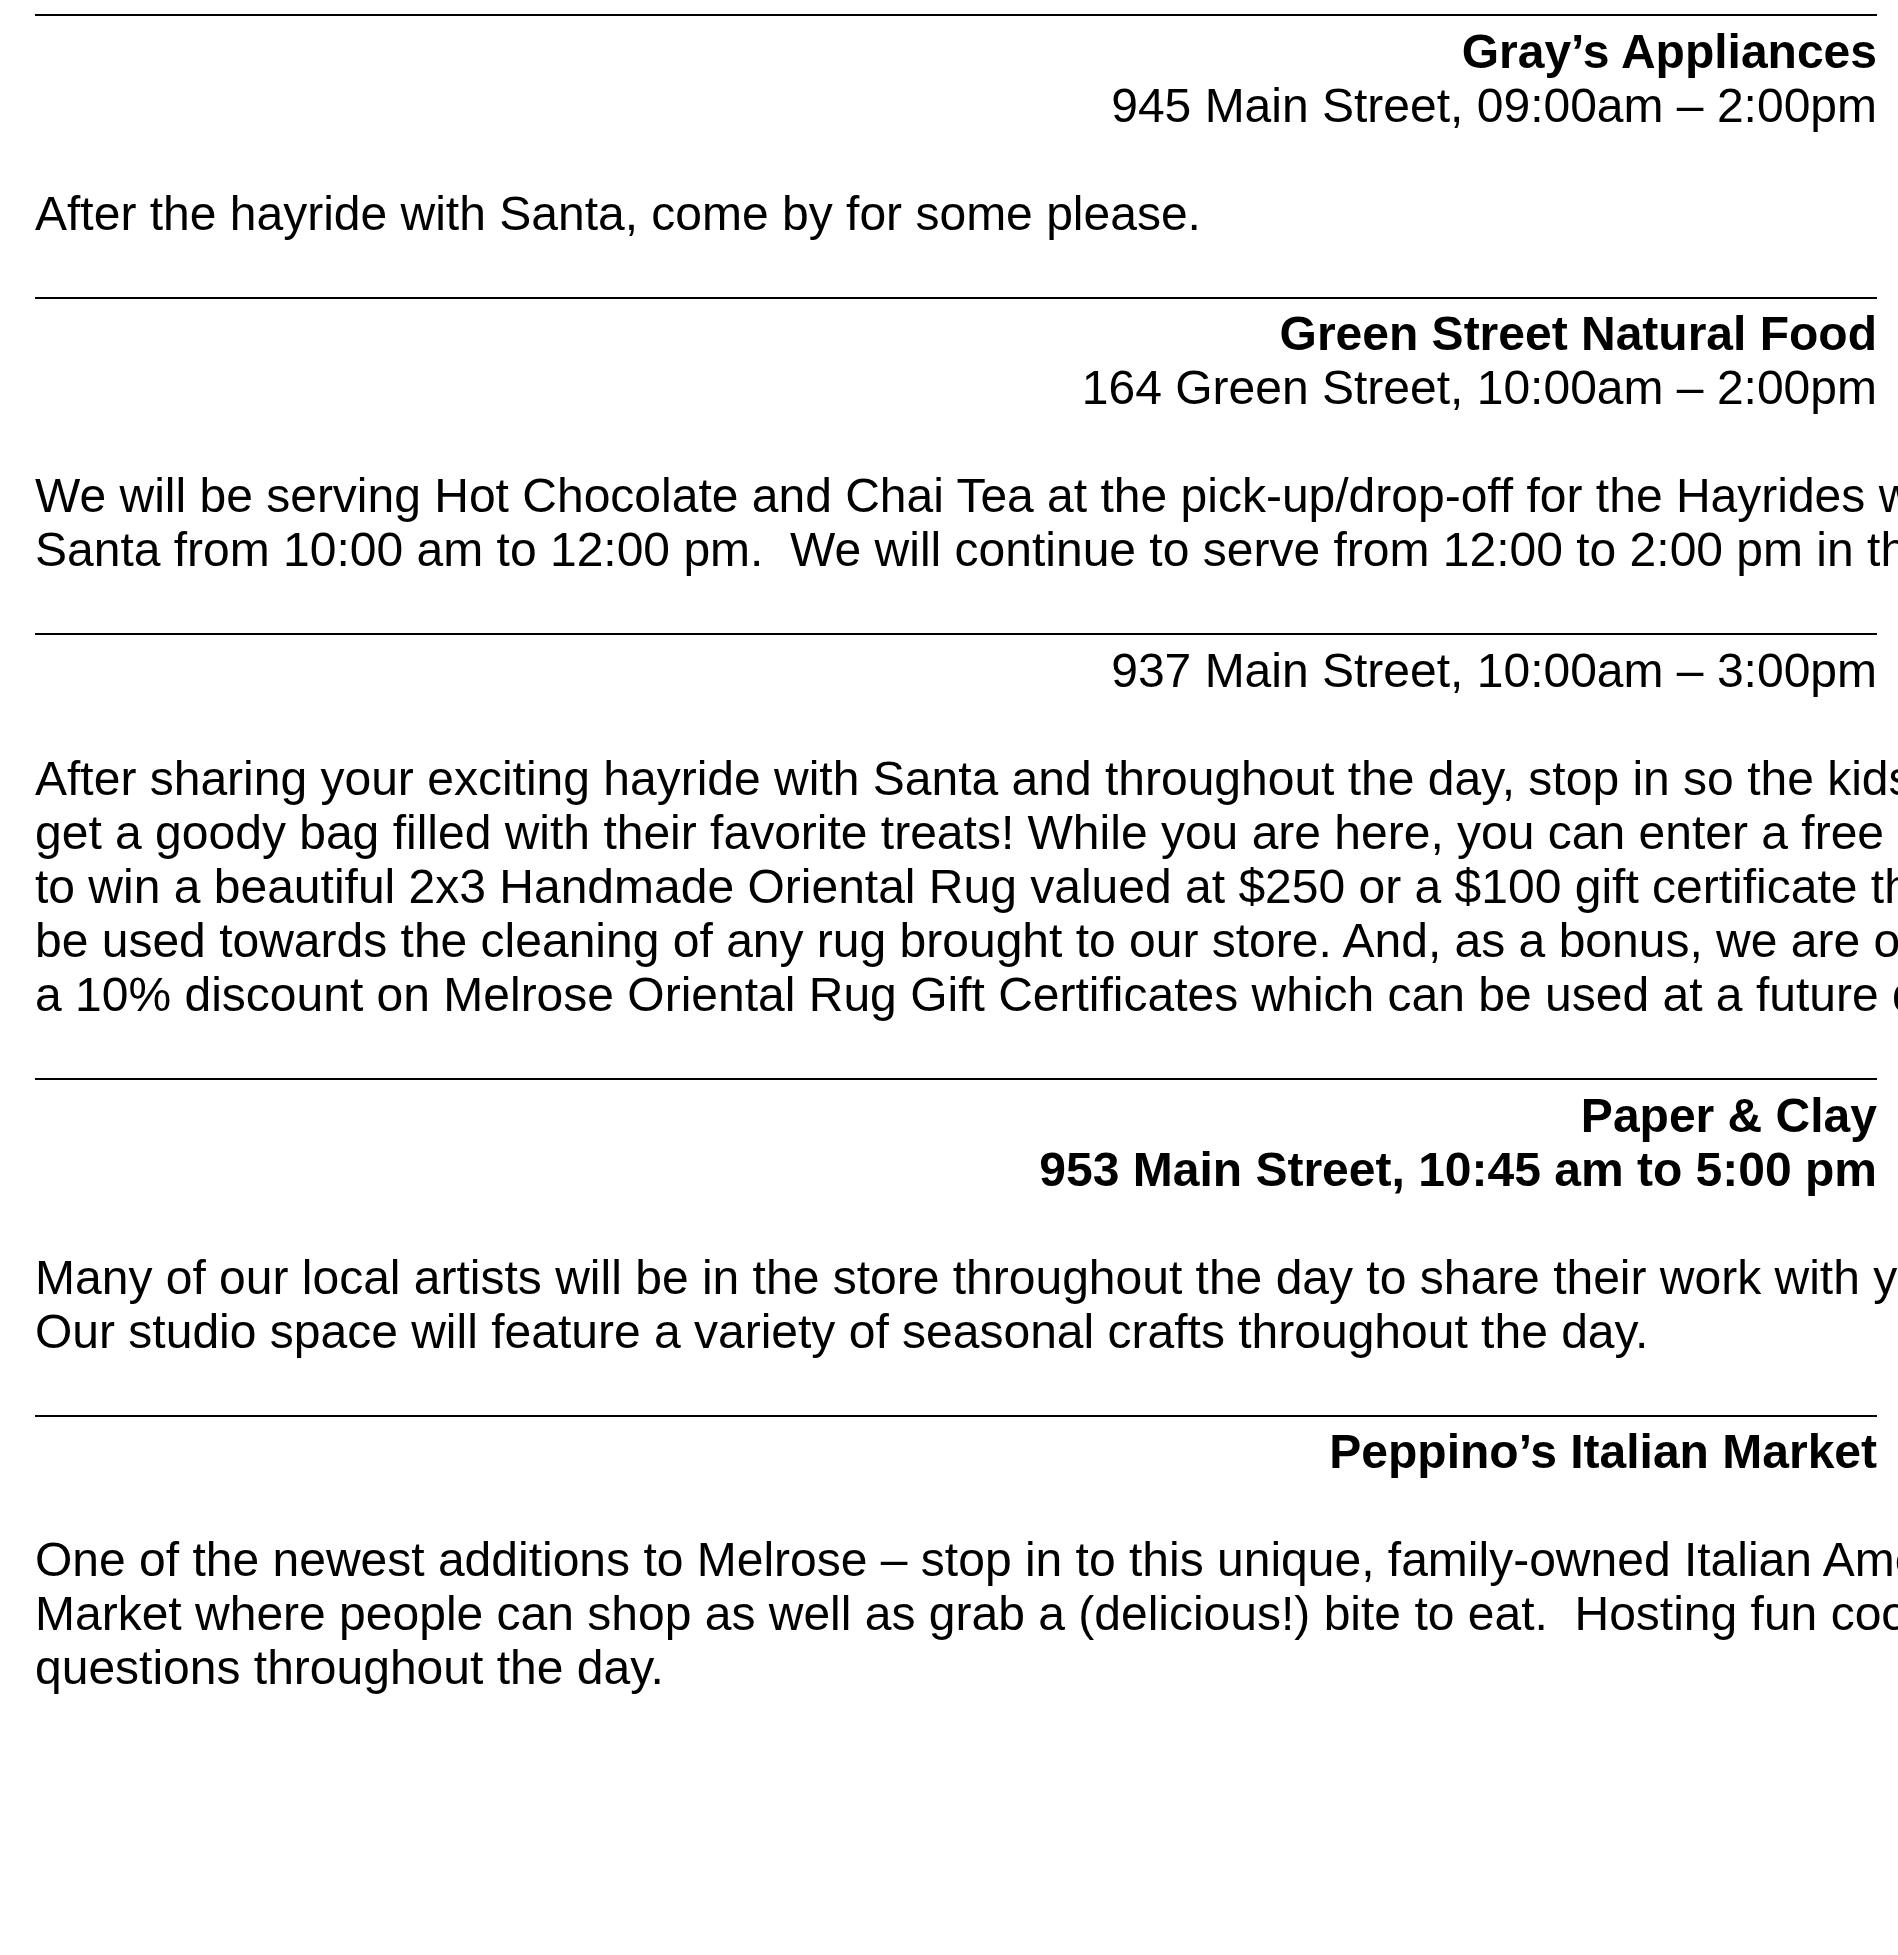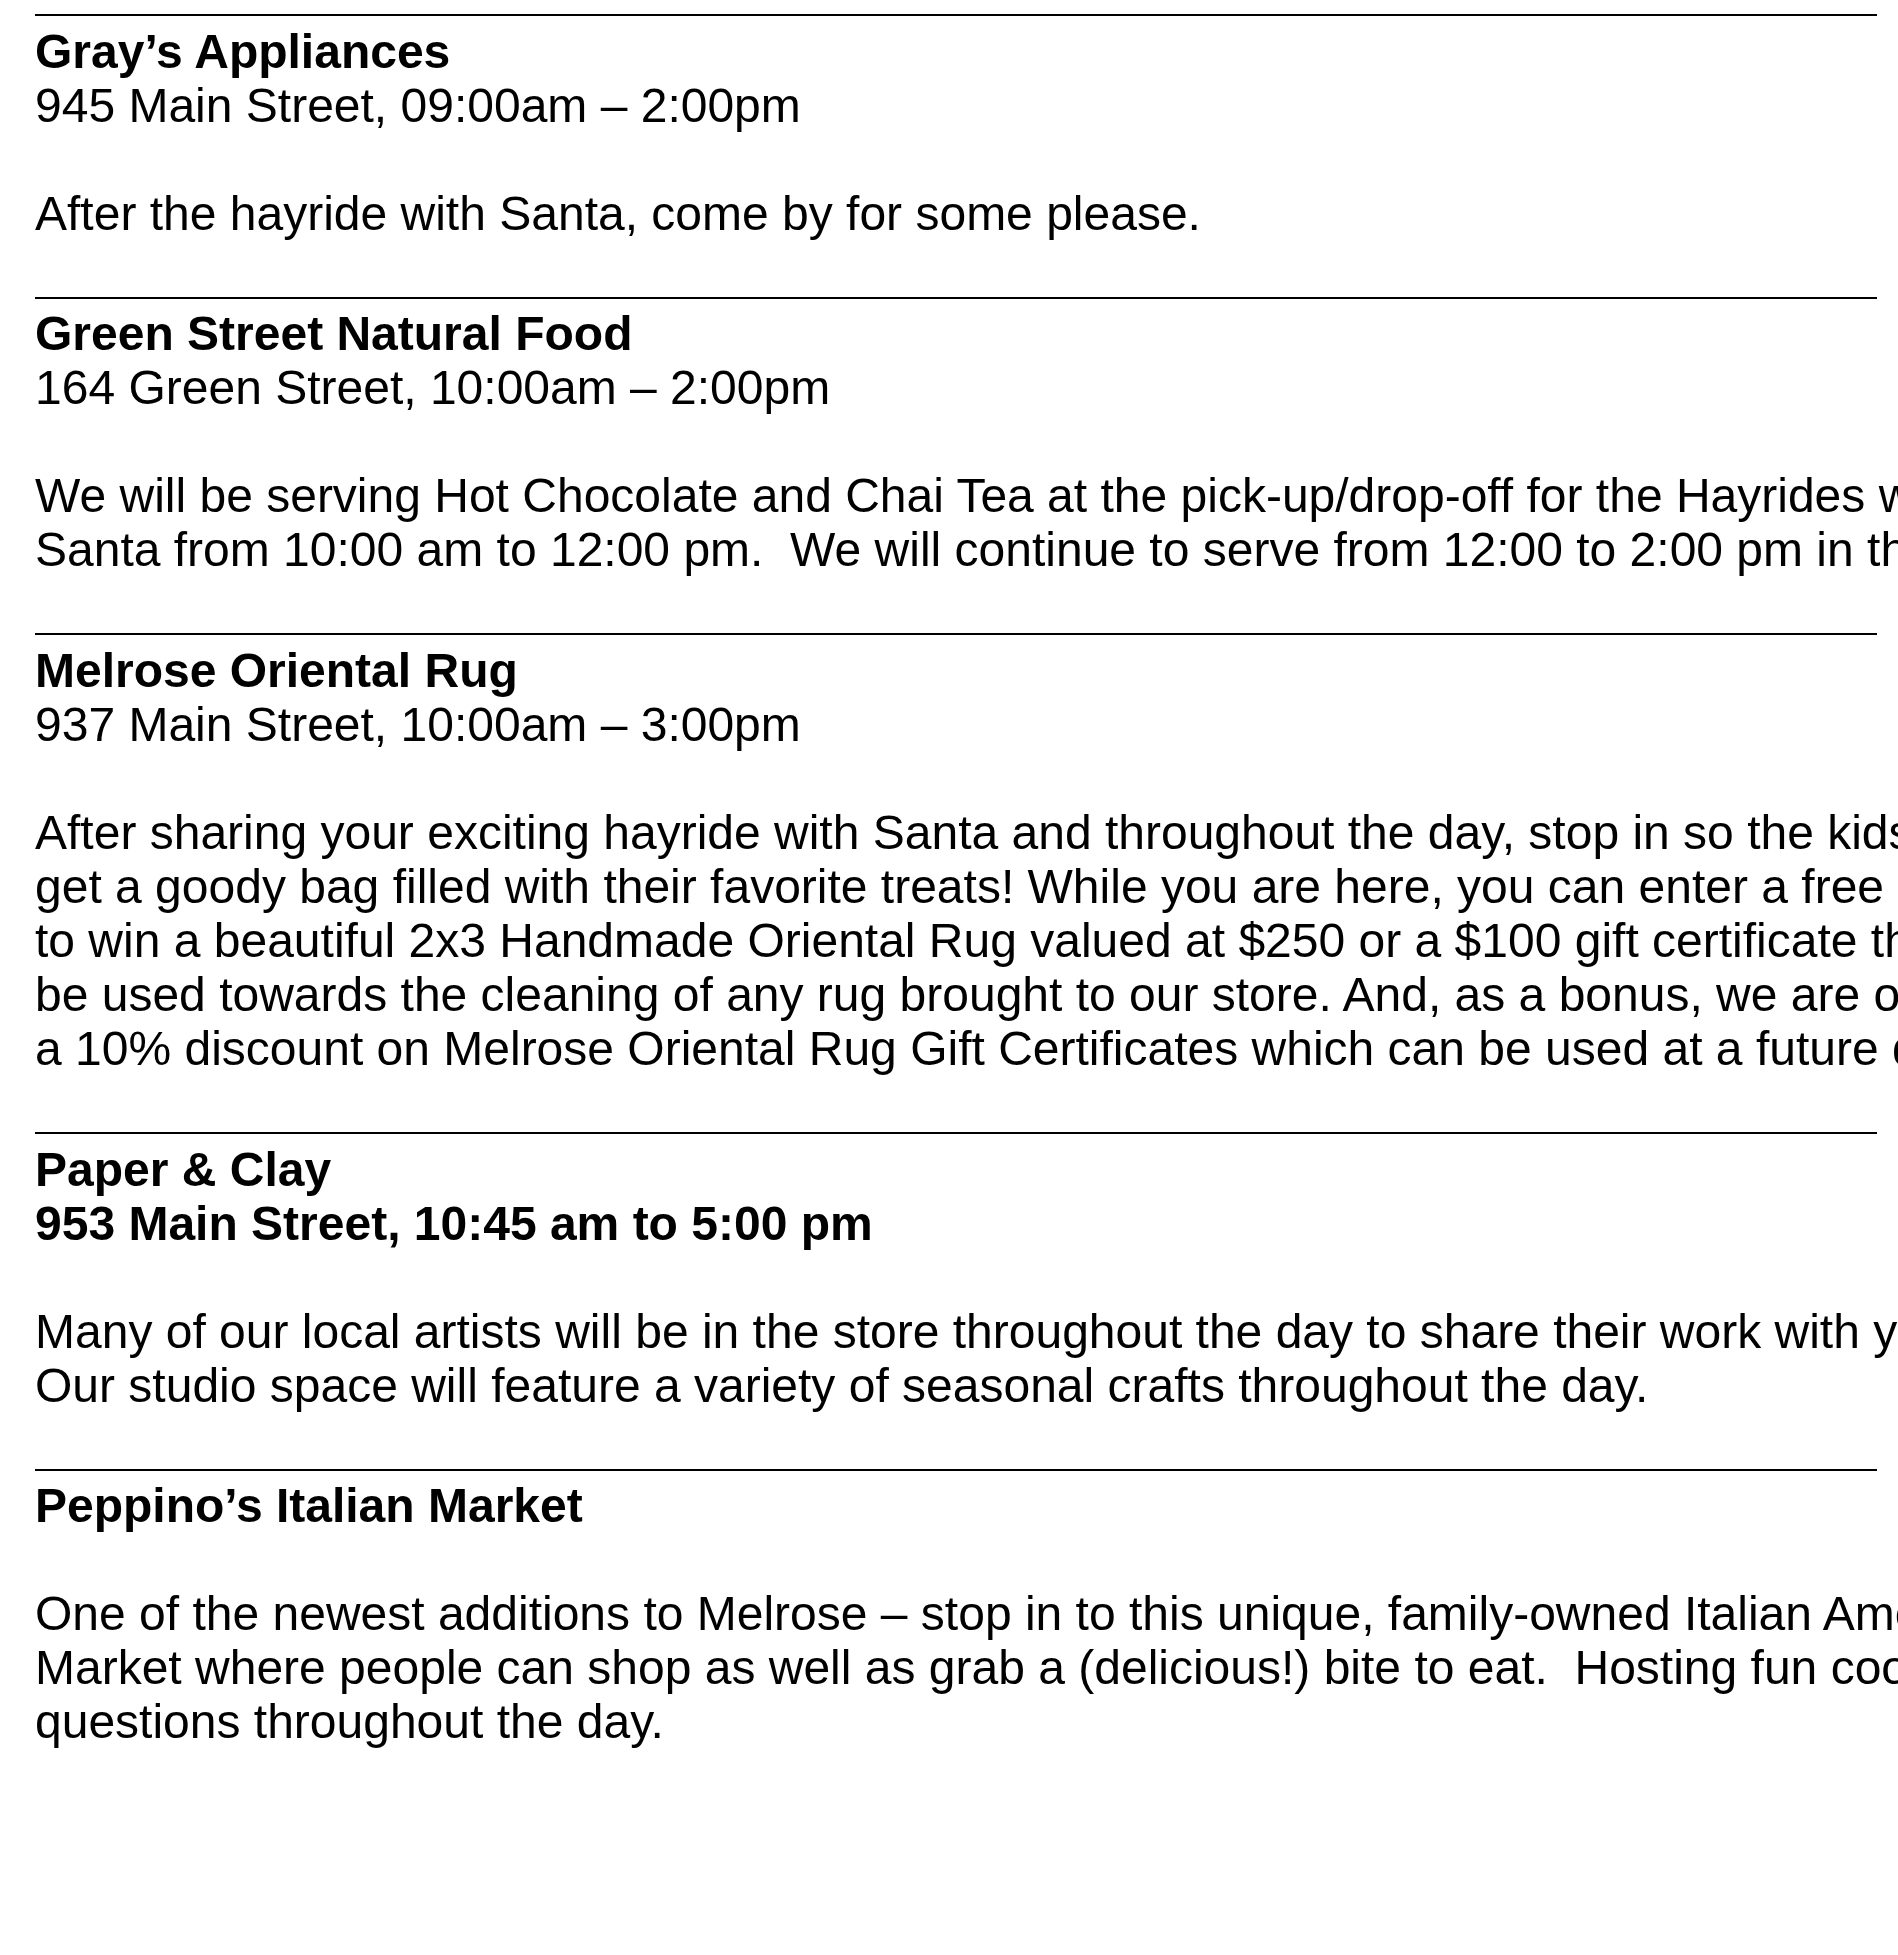--- a/index.html
+++ b/index.html
@@ -14,21 +14,21 @@
     line-height: 54px;
     padding: 14px 22px 0 35px;
     overflow: hidden;
   }
   .section { margin: 0; }
   hr.divider {
     border: 0;
     border-top: 2.6px solid #000000;
     margin: 0 0 8.7px 0;
   }
-  .head { margin: 0 0 54px 0; }
+  .head { margin: 0 0 54px 0; text-align: right; }
   .name { font-weight: bold; white-space: pre; }
   .address { white-space: pre; }
   .address.bold { font-weight: bold; }
   .desc { margin: 0 0 56px 0; }
   .line { white-space: pre; }
 </style>
 </head>
 <body>
 
 <main>
@@ -51,21 +51,20 @@
     </div>
     <div class="desc">
         <div class="line">We will be serving Hot Chocolate and Chai Tea at the pick-up/drop-off for the Hayrides with</div>
         <div class="line">Santa from 10:00 am to 12:00 pm.  We will continue to serve from 12:00 to 2:00 pm in the</div>
       </div>
   </section>
 
   <section class="section">
     <hr class="divider">
     <div class="head">
-      <div class="name">Melrose Oriental Rug</div>
       <div class="address">937 Main Street, 10:00am – 3:00pm</div>
     </div>
     <div class="desc">
         <div class="line">After sharing your exciting hayride with Santa and throughout the day, stop in so the kids can</div>
         <div class="line">get a goody bag filled with their favorite treats! While you are here, you can enter a free raffle</div>
         <div class="line">to win a beautiful 2x3 Handmade Oriental Rug valued at $250 or a $100 gift certificate that can</div>
         <div class="line">be used towards the cleaning of any rug brought to our store. And, as a bonus, we are offering</div>
         <div class="line">a 10% discount on Melrose Oriental Rug Gift Certificates which can be used at a future date.</div>
       </div>
   </section>

